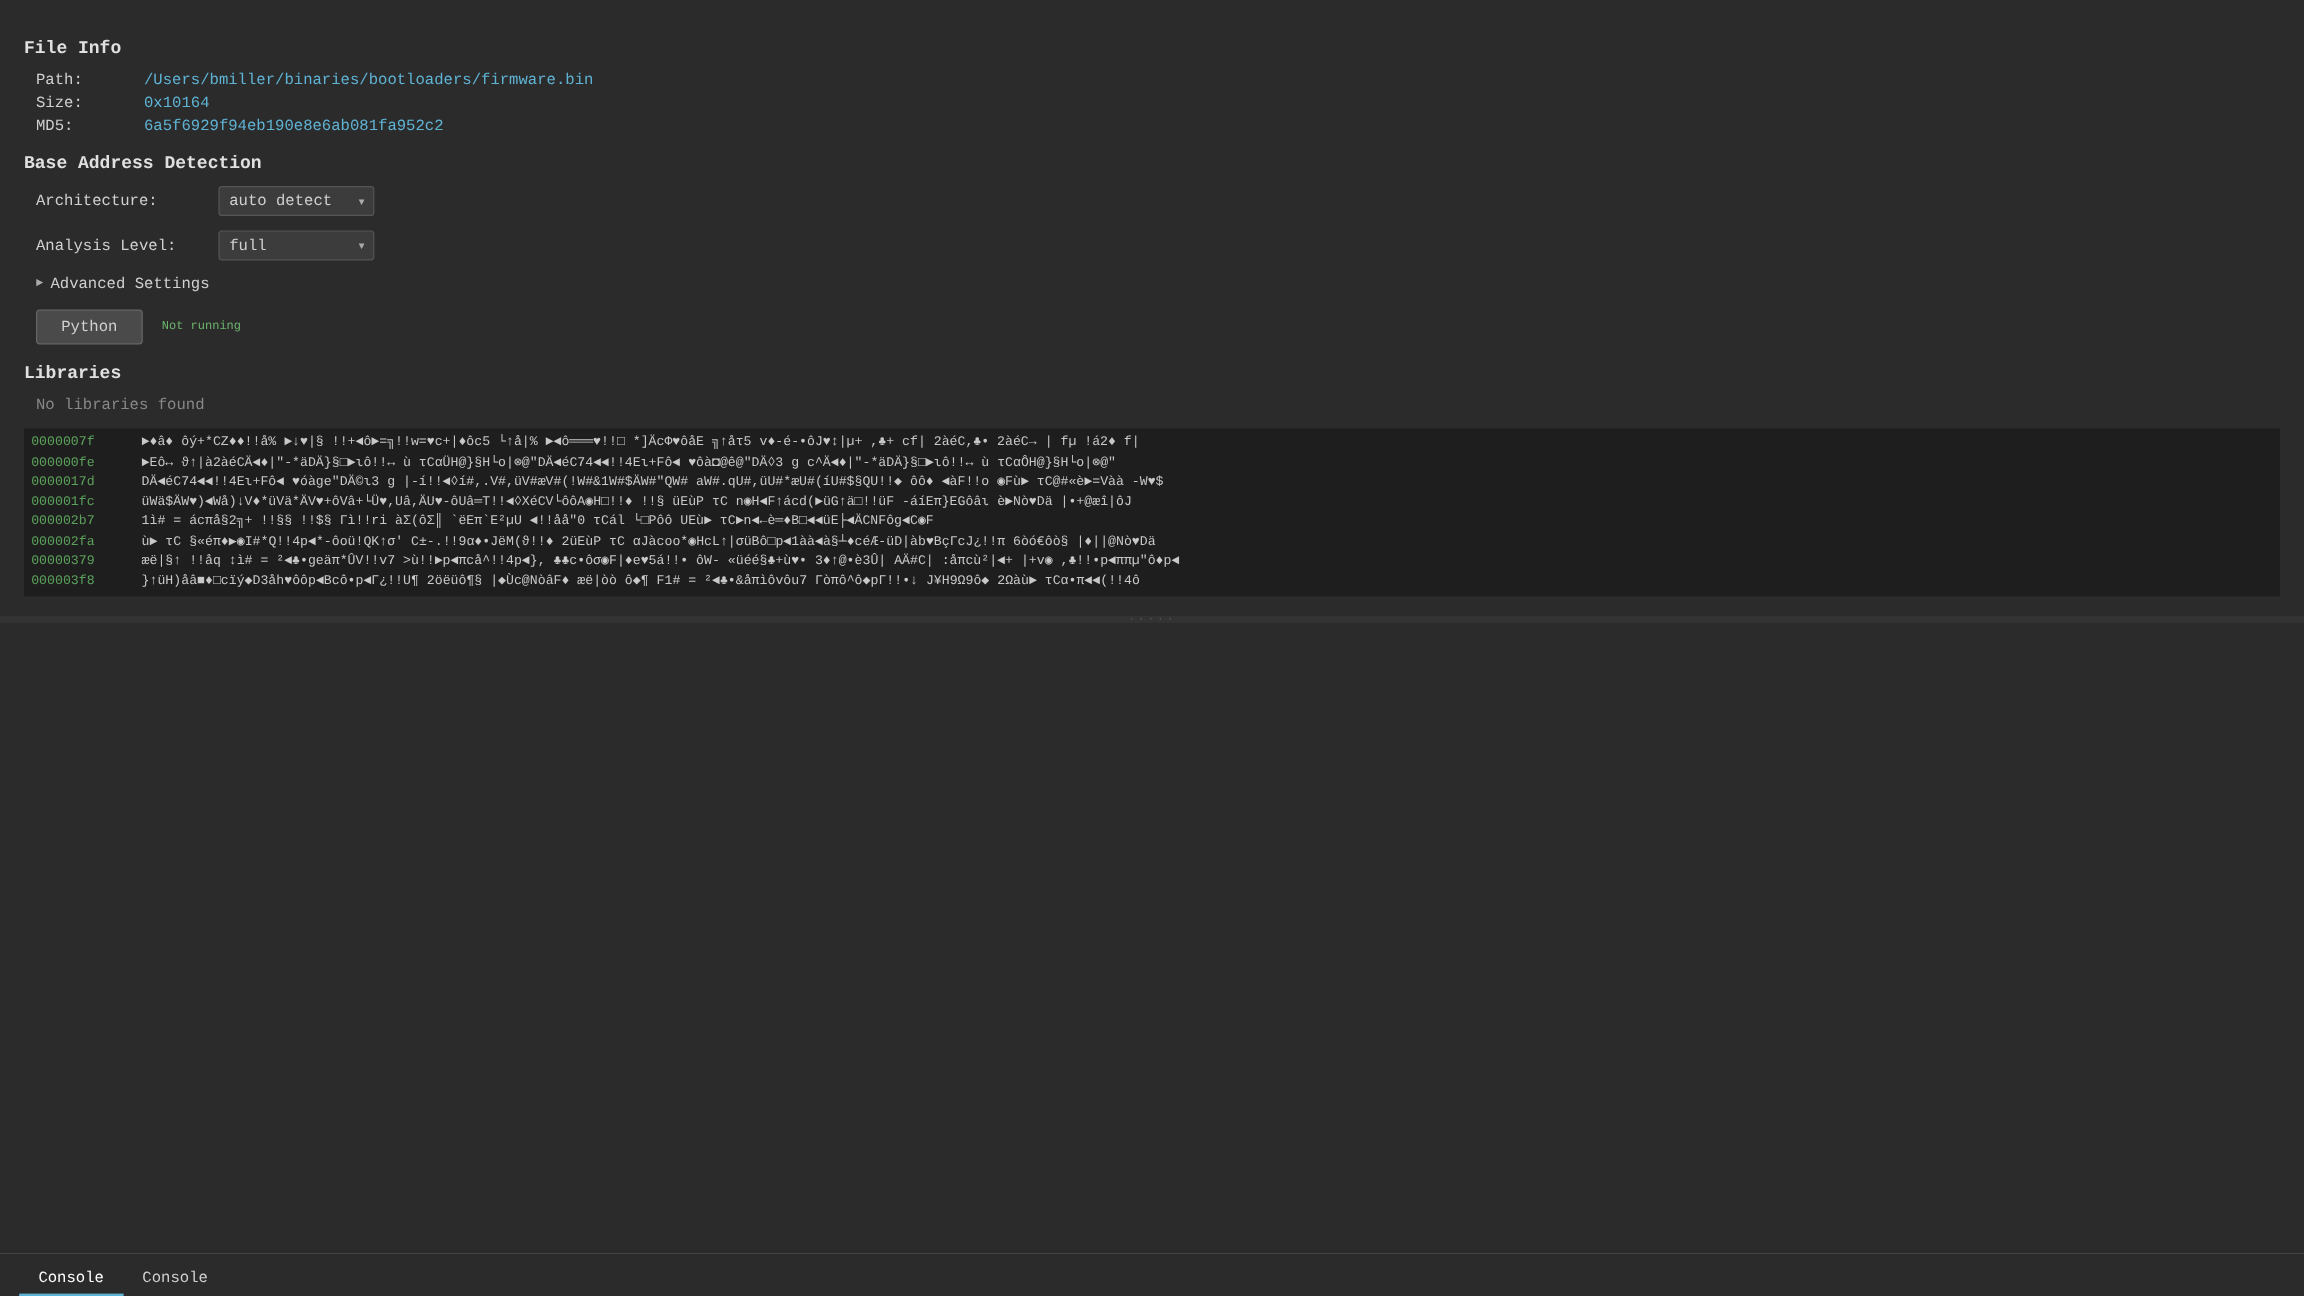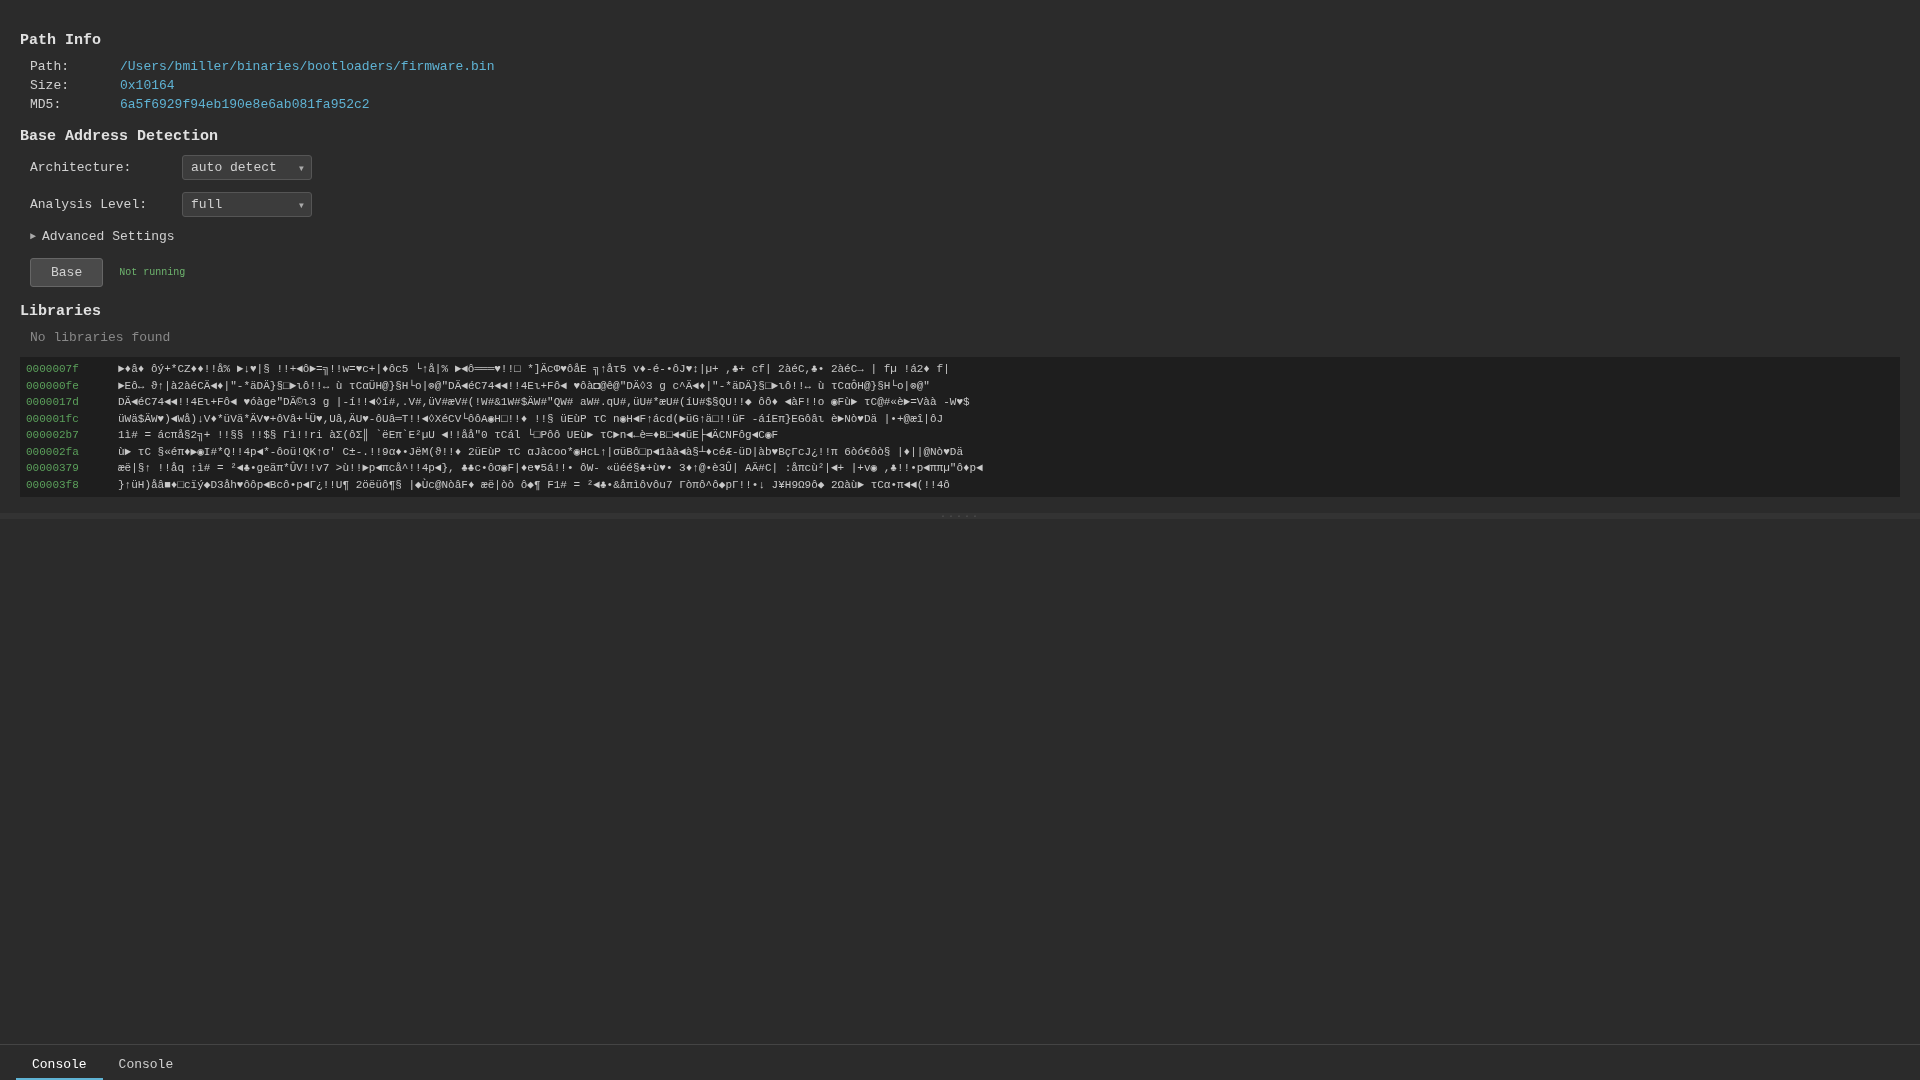--- a/index.html
+++ b/index.html
@@ -212,21 +212,21 @@
       color: #555;
       font-size: 10px;
       letter-spacing: 2px;
     }
   </style>
 </head>
 <body>
 
 <div class="main-container">
 
-  <div class="section-title">Path Info</div>
+  <div class="section-title">File Info</div>
 
   <div class="file-info-table">
     <div class="file-info-row">
       <span class="file-info-label">Path:</span>
       <span class="file-info-value">/Users/bmiller/binaries/bootloaders/firmware.bin</span>
     </div>
     <div class="file-info-row">
       <span class="file-info-label">Size:</span>
       <span class="file-info-value">0x10164</span>
     </div>
@@ -263,21 +263,21 @@
         </select>
       </div>
     </div>
 
     <div class="advanced-settings-toggle">
       <span class="arrow">►</span>
       <span>Advanced Settings</span>
     </div>
 
     <div class="start-row">
-      <button class="start-button">Base</button>
+      <button class="start-button">Python</button>
       <span class="not-running-text">Not running</span>
     </div>
   </div>
 
   <div class="libraries-section">
     <div class="section-title">Libraries</div>
     <div class="no-libraries">No libraries found</div>
   </div>
 
   <div class="hex-dump-container" id="hex-dump">

